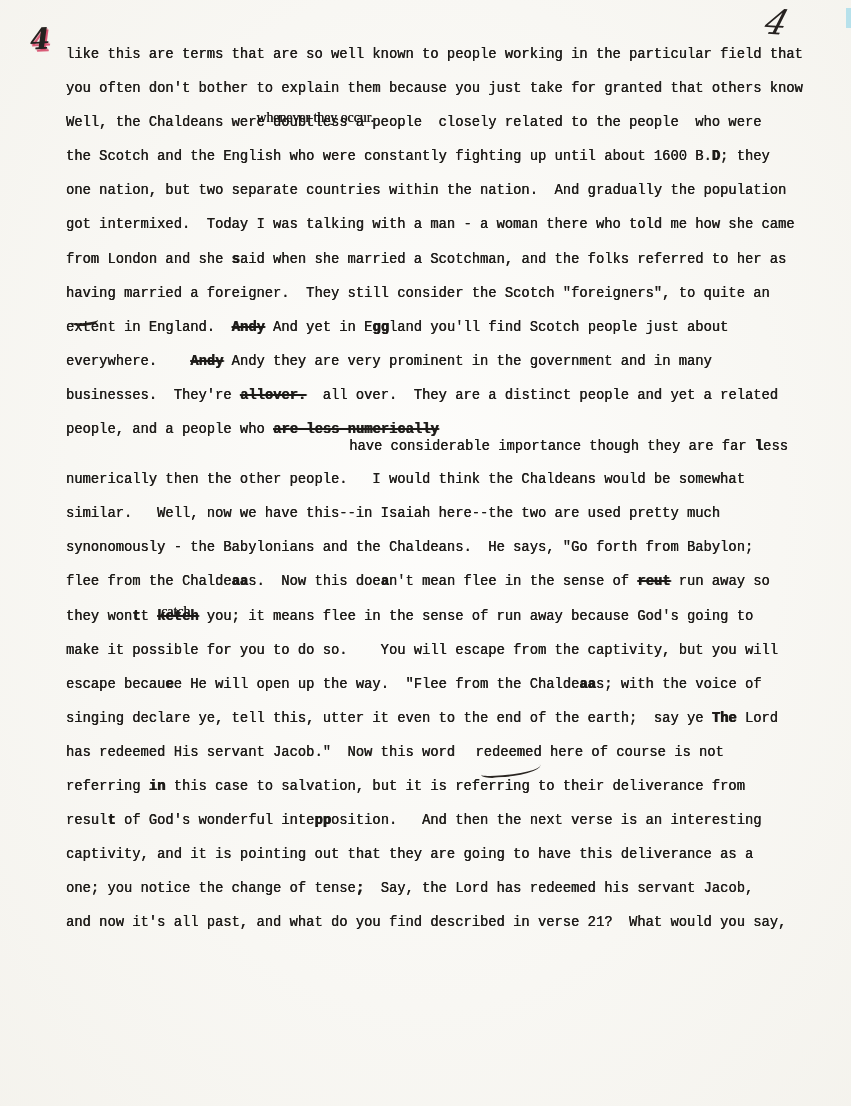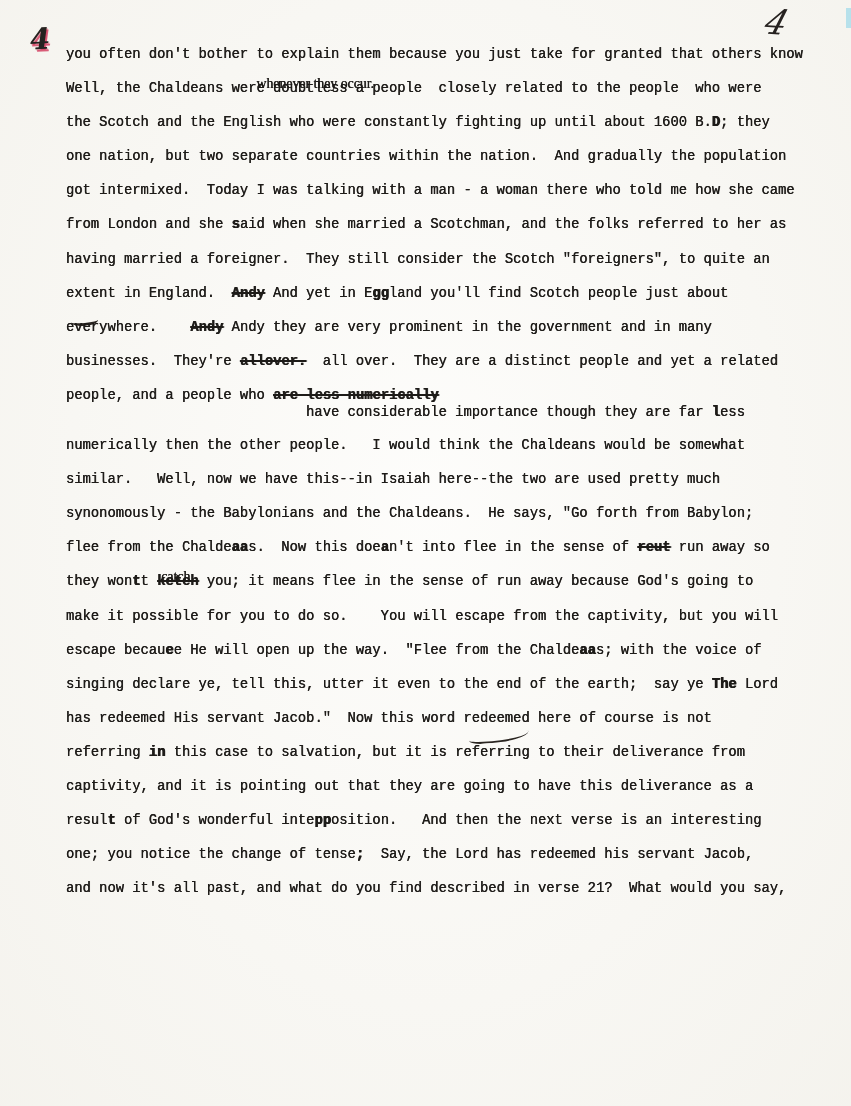--- a/index.html
+++ b/index.html
@@ -25,21 +25,21 @@
     line-height:34.1px;
     text-shadow:0.35px 0 0 rgba(25,22,20,.55), 0 0 .5px rgba(25,22,20,.75);
   }
   .line.halfline{height:16px;line-height:16px;}
   .line.halfline .inner{position:relative;top:-8px;}
   .line.overlay{height:0;line-height:0;}
   .line.overlay .inner{position:relative;top:5px;display:inline-block;line-height:14px;font-family:Liberation Serif, serif;}
   .seg{color:inherit;}
   .seg-b{font-weight:bold;text-shadow:0.7px 0 0 rgba(20,18,16,.9), 0 0 .6px rgba(20,18,16,.9);}
   .seg-s{font-weight:bold;text-decoration:line-through;text-decoration-thickness:2px;text-shadow:0.6px 0 0 rgba(20,18,16,.85);}
-  .seg-ul{position:relative;display:inline-block;}
+  .seg-ul{position:relative;display:inline-block;margin-left:12px;}
   .seg-ul::after{
     content:"";position:absolute;left:8%;right:2%;bottom:-7px;height:9px;
     border-bottom:2.4px solid #2a2521;
     border-radius:0 0 100% 30% / 0 0 14px 5px;
     transform:rotate(-3deg);
   }
   
   .hw{position:absolute;font-family:"DejaVu Serif",serif;font-style:italic;color:#262220;}
   .hw-page-num{
     left:766px;top:2px;font-size:34px;font-weight:normal;
@@ -64,42 +64,43 @@
 </style>
 </head>
 <body>
 
 <div class="page">
   <div class="hw hw-page-num">4</div>
   <div class="hw hw-margin-num">4</div>
   <div class="hw-margin-dash"></div>
   <div class="scan-artifact artifact-right"></div>
   <div class="typed-body">
+      <div class="line "><span class="inner"><span class="seg seg-n">like this are terms that are so well known to people working in the particular field that</span></span></div>
       <div class="line "><span class="inner"><span class="seg seg-n">you often don't bother to explain them because you just take for granted that others know</span></span></div>
       <div class="line overlay" style="padding-left: 23ch;"><span class="inner"><span class="seg seg-n">whenever they occur.</span></span></div>
       <div class="line "><span class="inner"><span class="seg seg-n">Well, the Chaldeans were doubtless a people  closely related to the people  who were</span></span></div>
       <div class="line "><span class="inner"><span class="seg seg-n">the Scotch and the English who were constantly fighting up until about 1600 B.</span><span class="seg seg-b">D</span><span class="seg seg-n">; they</span></span></div>
       <div class="line "><span class="inner"><span class="seg seg-n">one nation, but two separate countries within the nation.  And gradually the population</span></span></div>
       <div class="line "><span class="inner"><span class="seg seg-n">got intermixed.  Today I was talking with a man - a woman there who told me how she came</span></span></div>
       <div class="line "><span class="inner"><span class="seg seg-n">from London and she </span><span class="seg seg-b">s</span><span class="seg seg-n">aid when she married a Scotchman, and the folks referred to her as</span></span></div>
       <div class="line "><span class="inner"><span class="seg seg-n">having married a foreigner.  They still consider the Scotch "foreigners", to quite an</span></span></div>
       <div class="line "><span class="inner"><span class="seg seg-n">extent in England.  </span><span class="seg seg-s">Andy</span><span class="seg seg-n"> And yet in E</span><span class="seg seg-b">gg</span><span class="seg seg-n">land you'll find Scotch people just about</span></span></div>
       <div class="line "><span class="inner"><span class="seg seg-n">everywhere.    </span><span class="seg seg-s">Andy</span><span class="seg seg-n"> Andy they are very prominent in the government and in many</span></span></div>
       <div class="line "><span class="inner"><span class="seg seg-n">businesses.  They're </span><span class="seg seg-s">allover.</span><span class="seg seg-n">  all over.  They are a distinct people and yet a related</span></span></div>
       <div class="line "><span class="inner"><span class="seg seg-n">people, and a people who </span><span class="seg seg-s">are-less-numerically</span></span></div>
-      <div class="line halfline" style="padding-left: 29ch;"><span class="inner"><span class="seg seg-n">have considerable importance though they are far </span><span class="seg seg-b">l</span><span class="seg seg-n">ess</span></span></div>
+      <div class="line halfline" style="padding-left: 29ch; text-align: center;"><span class="inner"><span class="seg seg-n">have considerable importance though they are far </span><span class="seg seg-b">l</span><span class="seg seg-n">ess</span></span></div>
       <div class="line "><span class="inner"><span class="seg seg-n">numerically then the other people.   I would think the Chaldeans would be somewhat</span></span></div>
       <div class="line "><span class="inner"><span class="seg seg-n">similar.   Well, now we have this--in Isaiah here--the two are used pretty much</span></span></div>
       <div class="line "><span class="inner"><span class="seg seg-n">synonomously - the Babylonians and the Chaldeans.  He says, "Go forth from Babylon;</span></span></div>
-      <div class="line "><span class="inner"><span class="seg seg-n">flee from the Chalde</span><span class="seg seg-b">aa</span><span class="seg seg-n">s.  Now this doe</span><span class="seg seg-b">a</span><span class="seg seg-n">n't into flee in the sense of </span><span class="seg seg-s">reut</span><span class="seg seg-n"> run away so</span></span></div>
+      <div class="line "><span class="inner"><span class="seg seg-n">flee from the Chalde</span><span class="seg seg-b">aa</span><span class="seg seg-n">s.  Now this doe</span><span class="seg seg-b">a</span><span class="seg seg-n">n't mean flee in the sense of </span><span class="seg seg-s">reut</span><span class="seg seg-n"> run away so</span></span></div>
       <div class="line overlay" style="padding-left: 11.5ch;"><span class="inner"><span class="seg seg-n">catch</span></span></div>
       <div class="line "><span class="inner"><span class="seg seg-n">they won</span><span class="seg seg-b">t</span><span class="seg seg-n">t </span><span class="seg seg-s">keteh</span><span class="seg seg-n"> you; it means flee in the sense of run away because God's going to</span></span></div>
       <div class="line "><span class="inner"><span class="seg seg-n">make it possible for you to do so.    You will escape from the captivity, but you will</span></span></div>
       <div class="line "><span class="inner"><span class="seg seg-n">escape becau</span><span class="seg seg-b">e</span><span class="seg seg-n">e He will open up the way.  "Flee from the Chalde</span><span class="seg seg-b">aa</span><span class="seg seg-n">s; with the voice of</span></span></div>
       <div class="line "><span class="inner"><span class="seg seg-n">singing declare ye, tell this, utter it even to the end of the earth;  say ye </span><span class="seg seg-b">The</span><span class="seg seg-n"> Lord</span></span></div>
       <div class="line "><span class="inner"><span class="seg seg-n">has redeemed His servant Jacob."  Now this word </span><span class="seg seg-ul">redeemed</span><span class="seg seg-n"> here of course is not</span></span></div>
       <div class="line "><span class="inner"><span class="seg seg-n">referring </span><span class="seg seg-b">in</span><span class="seg seg-n"> this case to salvation, but it is referring to their deliverance from</span></span></div>
+      <div class="line "><span class="inner"><span class="seg seg-n">resul</span><span class="seg seg-b">t</span><span class="seg seg-n"> of God's wonderful inte</span><span class="seg seg-b">pp</span><span class="seg seg-n">osition.   And then the next verse is an interesting</span></span></div>
       <div class="line "><span class="inner"><span class="seg seg-n">captivity, and it is pointing out that they are going to have this deliverance as a</span></span></div>
-      <div class="line "><span class="inner"><span class="seg seg-n">resul</span><span class="seg seg-b">t</span><span class="seg seg-n"> of God's wonderful inte</span><span class="seg seg-b">pp</span><span class="seg seg-n">osition.   And then the next verse is an interesting</span></span></div>
       <div class="line "><span class="inner"><span class="seg seg-n">one; you notice the change of tense</span><span class="seg seg-b">;</span><span class="seg seg-n">  Say, the Lord has redeemed his servant Jacob,</span></span></div>
       <div class="line "><span class="inner"><span class="seg seg-n">and now it's all past, and what do you find described in verse 21?  What would you say,</span></span></div>
     </div>
 </div>
 
 </body></html>

